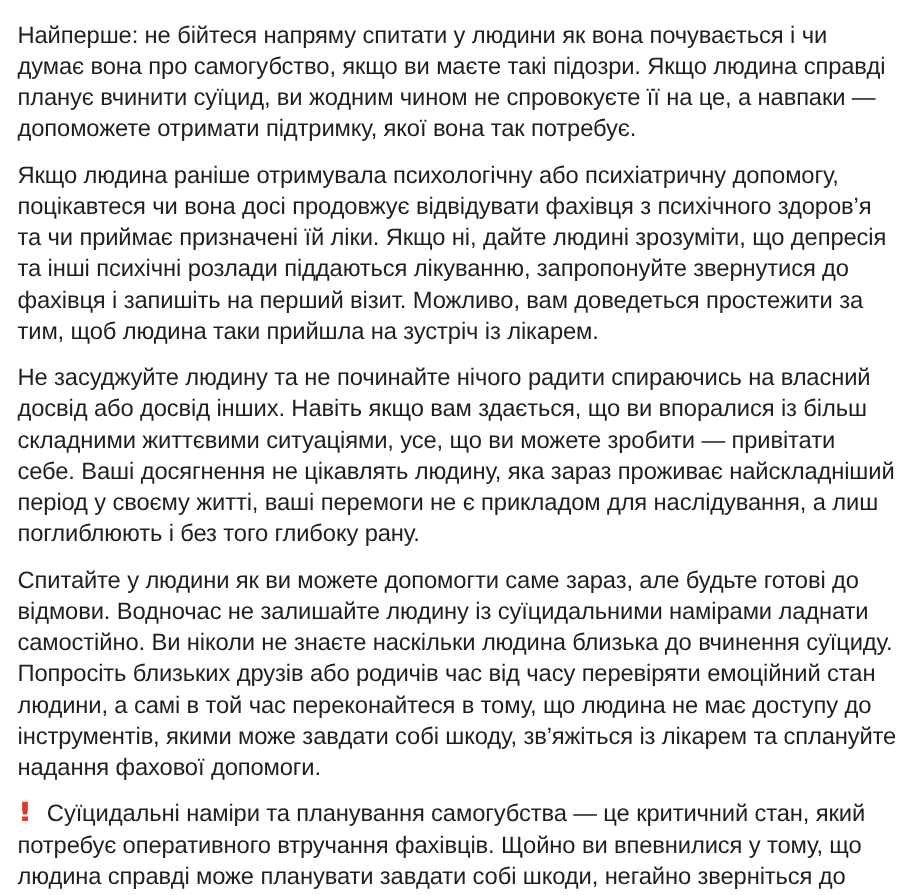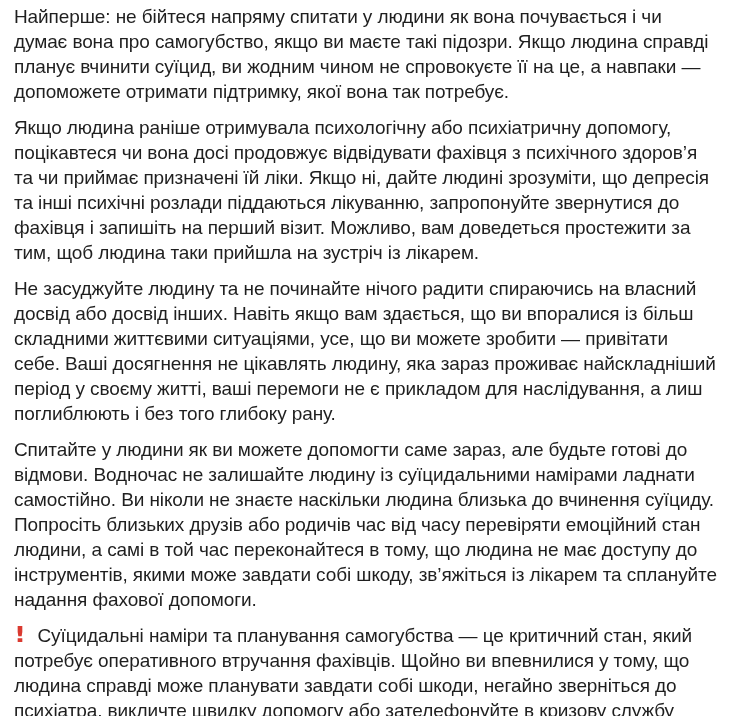--- a/index.html
+++ b/index.html
@@ -17,21 +17,21 @@
     width: 730px;
     padding: 4px 13px 0 14px;
     font-family: "Liberation Sans", "DejaVu Sans", sans-serif;
     font-size: 19px;
     line-height: 25px;
     letter-spacing: -0.1px;
     color: #1f1f1f;
     text-align: left;
   }
   .para {
-    margin: 0 0 11px 0;
+    margin: 12px 0 11px 0;
     padding: 0;
   }
   .excl {
     display: inline-block;
     font-family: "DejaVu Sans", sans-serif;
     font-weight: 900;
     font-size: 21px;
     line-height: 19px;
     transform: scaleX(1.25);
     transform-origin: left bottom;

